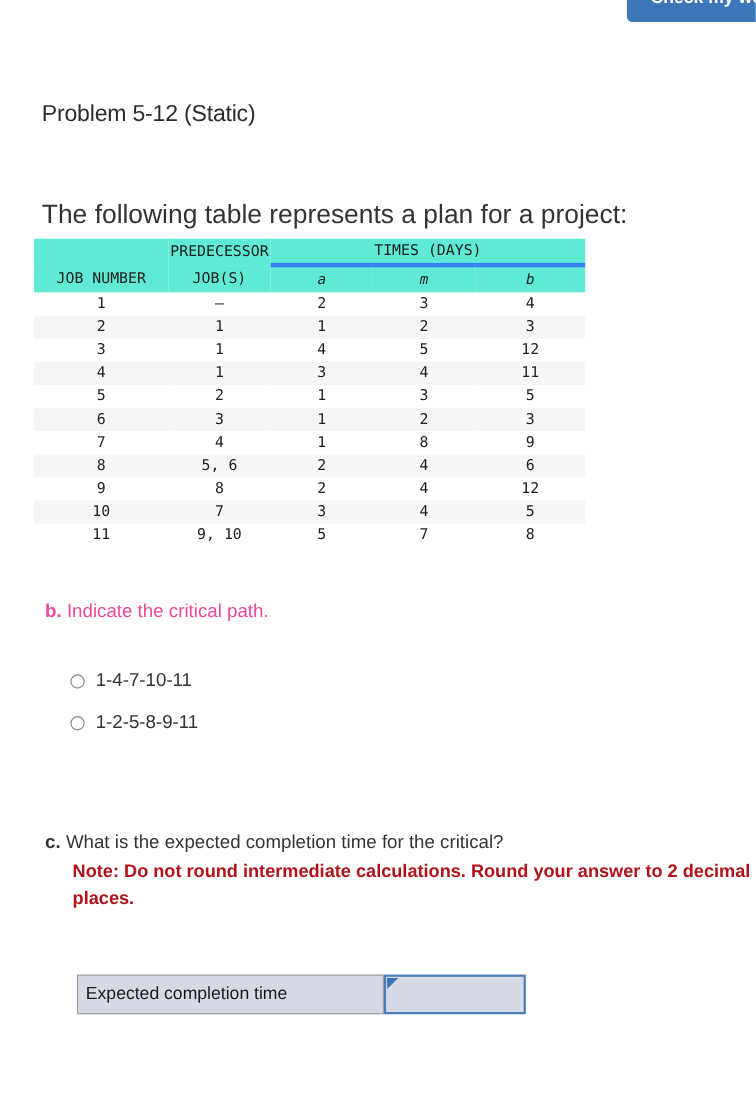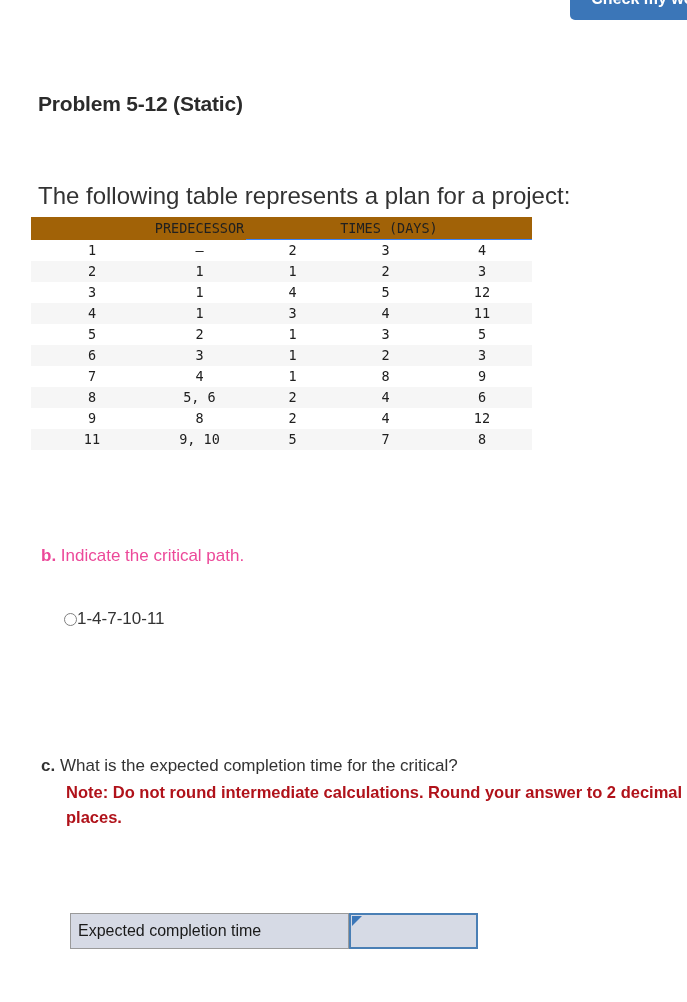--- a/index.html
+++ b/index.html
@@ -44,21 +44,21 @@
     top: 0;
     left: 0;
     width: 687px;
   }
 
   #page-title {
     position: absolute;
     top: 78px;
     left: 38px;
     font-size: 21px;
-    font-weight: bold;
+    font-weight: normal;
     color: #2b2b2b;
     letter-spacing: -0.2px;
     white-space: nowrap;
   }
 
   #intro-text {
     position: absolute;
     top: 158px;
     left: 38px;
     font-size: 24px;
@@ -79,28 +79,28 @@
   }
   #project-table th, #project-table td {
     padding: 0;
     margin: 0;
     border: none;
     height: 21px;
     line-height: 21px;
     text-align: center;
     font-weight: normal;
   }
-  #project-table thead tr { background: #a16207; }
+  #project-table thead tr { background: #5eead4; }
   #project-table thead th.spangroup {
     height: 22px;
     line-height: 22px;
     font-size: 13.5px;
   }
   #project-table thead th.times-group {
-    border-bottom: 1px solid #3b82f6;
+    border-bottom: 4px solid #3b82f6;
   }
   #project-table thead tr.subhead th {
     height: 23px;
     line-height: 23px;
   }
   #project-table thead tr.subhead th.ital {
     font-style: italic;
     font-size: 13px;
   }
   #project-table tbody tr:nth-child(even) { background: #f6f6f6; }
@@ -137,20 +137,21 @@
   .radio-circle {
     width: 13px;
     height: 13px;
     border: 1.5px solid #808080;
     border-radius: 50%;
     background: #ffffff;
     box-sizing: border-box;
     flex: 0 0 auto;
   }
   .choice-label {
+    margin-left: 10px;
     font-size: 17px;
     color: #333333;
     white-space: nowrap;
   }
 
   
   #part-c-question {
     position: absolute;
     top: 756px;
     left: 41px;
@@ -169,21 +170,21 @@
     font-size: 16.5px;
     font-weight: bold;
     color: #b0121a;
     line-height: 25px;
     white-space: normal;
   }
 
   
   #answer-box {
     position: absolute;
-    top: 913px;
+    top: 886px;
     left: 70px;
     display: flex;
     align-items: stretch;
     height: 36px;
   }
   #answer-label-cell {
     width: 279px;
     background: #d6dae5;
     border: 1px solid #9a9a9a;
     box-sizing: border-box;
@@ -237,20 +238,27 @@
 
   <p id="intro-text">The following table represents a plan for a project:</p>
 
   <table id="project-table">
     <thead>
       <tr>
         <th class="spangroup col-job"></th>
         <th class="spangroup col-pred">PREDECESSOR</th>
         <th class="spangroup times-group" colspan="3">TIMES (DAYS)</th>
       </tr>
+      <tr class="subhead">
+        <th class="col-job">JOB NUMBER</th>
+        <th class="col-pred">JOB(S)</th>
+        <th class="ital col-a">a</th>
+        <th class="ital col-m">m</th>
+        <th class="ital col-b">b</th>
+      </tr>
     </thead>
     <tbody id="table-body">
         <tr>
           <td class="col-job">1</td>
           <td class="col-pred">–</td>
           <td class="col-a">2</td>
           <td class="col-m">3</td>
           <td class="col-b">4</td>
         </tr>
         <tr>
@@ -303,38 +311,49 @@
           <td class="col-b">6</td>
         </tr>
         <tr>
           <td class="col-job">9</td>
           <td class="col-pred">8</td>
           <td class="col-a">2</td>
           <td class="col-m">4</td>
           <td class="col-b">12</td>
         </tr>
         <tr>
+          <td class="col-job">10</td>
+          <td class="col-pred">7</td>
+          <td class="col-a">3</td>
+          <td class="col-m">4</td>
+          <td class="col-b">5</td>
+        </tr>
+        <tr>
           <td class="col-job">11</td>
           <td class="col-pred">9, 10</td>
           <td class="col-a">5</td>
           <td class="col-m">7</td>
           <td class="col-b">8</td>
         </tr>
       </tbody>
   </table>
 
   <div id="part-b-question">
     <span class="lbl">b.</span>
     <span>Indicate the critical path.</span>
   </div>
 
   <div id="choice-list">
       <div class="choice-row">
         <span class="radio-circle"></span>
         <span class="choice-label">1-4-7-10-11</span>
+      </div>
+      <div class="choice-row">
+        <span class="radio-circle"></span>
+        <span class="choice-label">1-2-5-8-9-11</span>
       </div>
     </div>
 
   <div id="part-c-question">
     <span class="lbl">c.</span>
     <span>What is the expected completion time for the critical?</span>
   </div>
 
   <div id="part-c-note">Note: Do not round intermediate calculations. Round your answer to 2 decimal places.</div>
 

